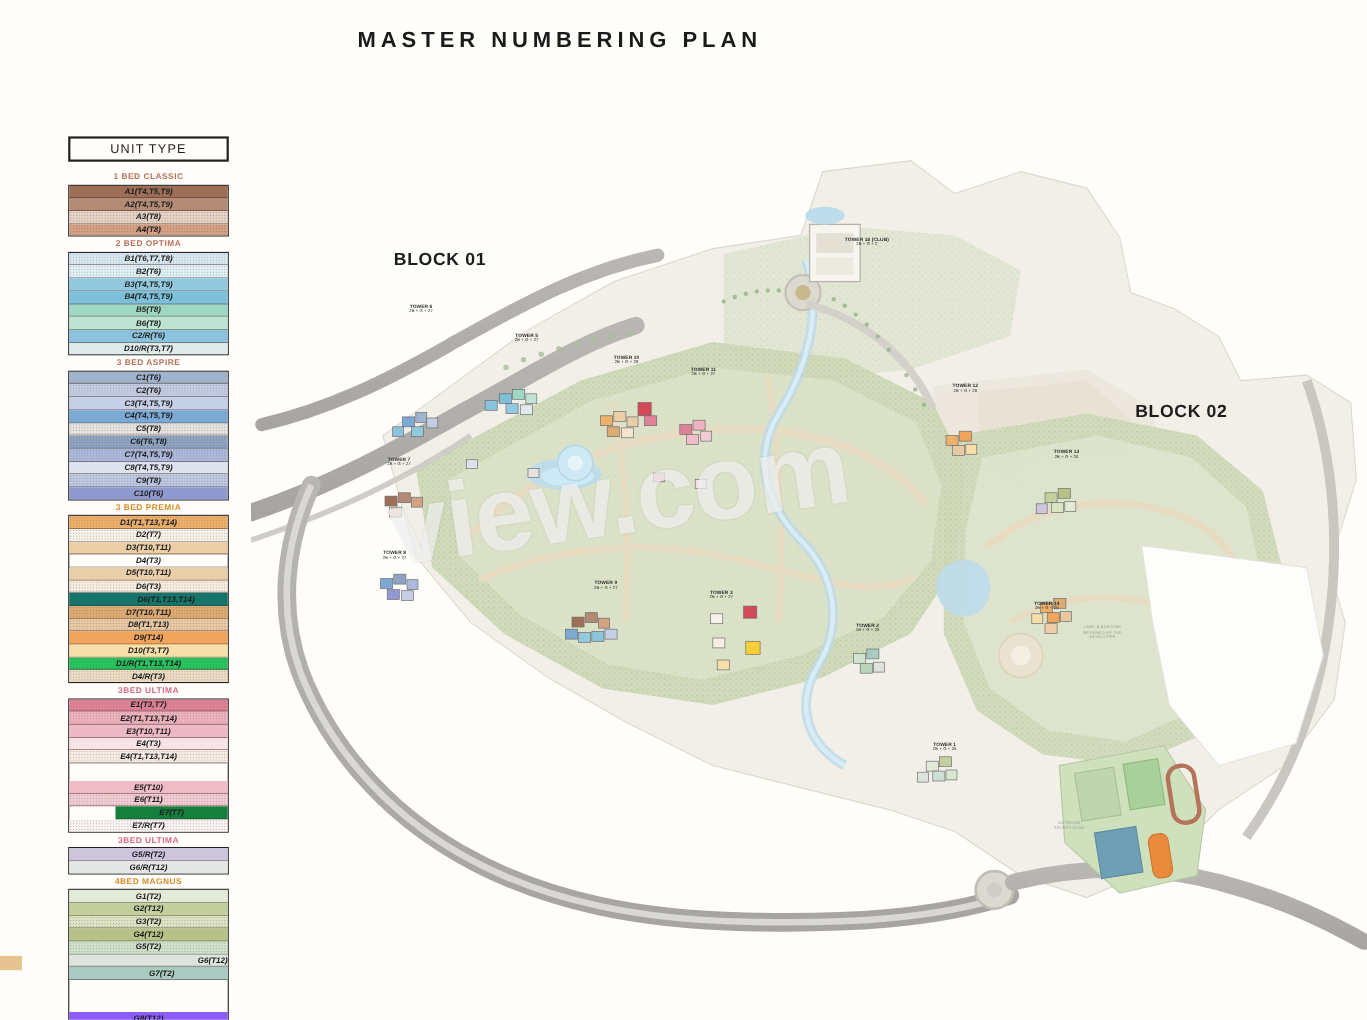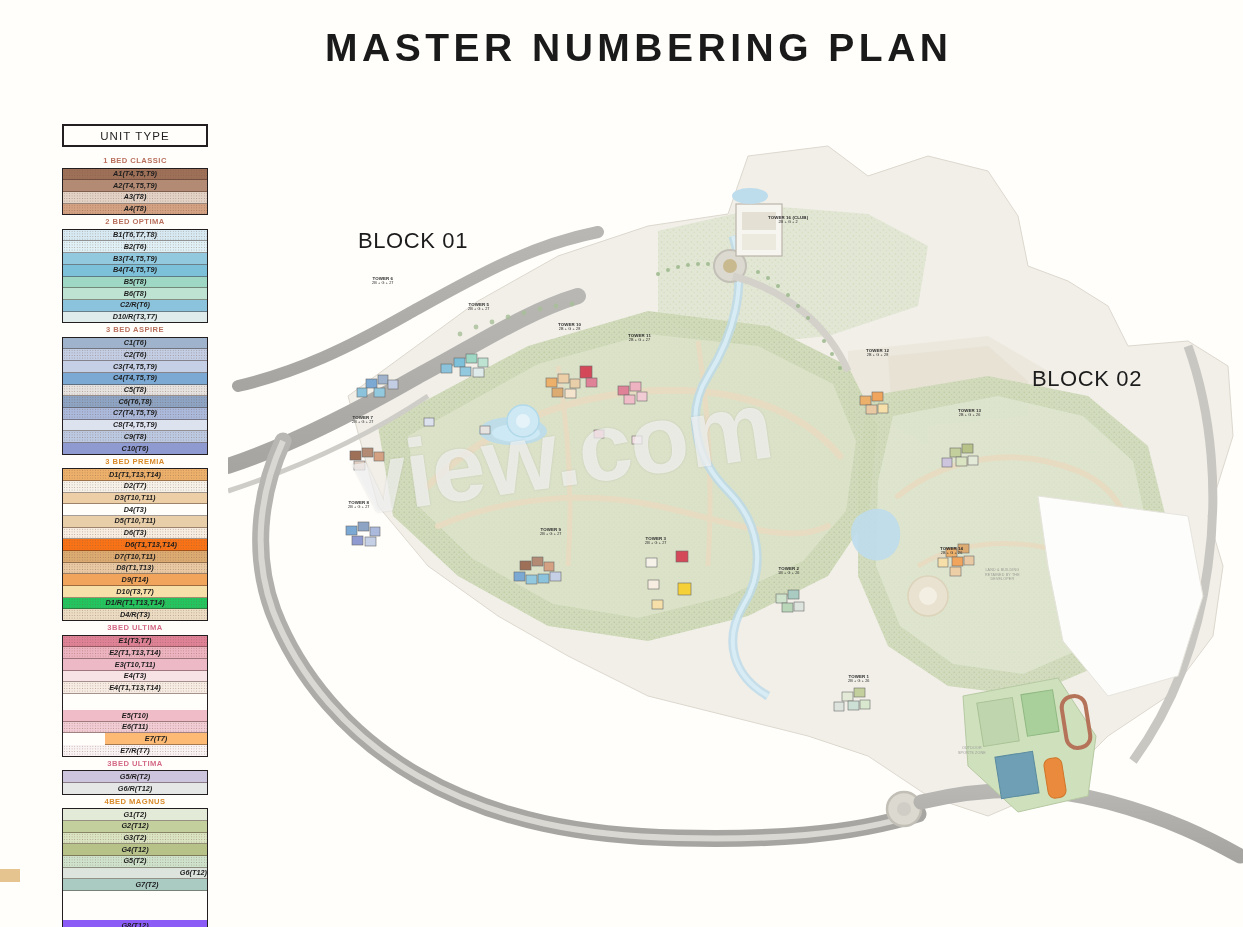--- a/index.html
+++ b/index.html
@@ -5,21 +5,21 @@
   html,body{margin:0;padding:0;}
   body{
     width:1243px;height:927px;
     background:#fffefb;
     font-family:"Liberation Sans",sans-serif;
     position:relative;overflow:hidden;
   }
   
   #page-title{
     position:absolute;left:325px;top:26px;
-    font-size:39px;font-weight:bold;letter-spacing:4.5px;
+    font-size:20px;font-weight:bold;letter-spacing:4.5px;
     color:#1a1a1a;white-space:nowrap;
   }
   
   #legend{position:absolute;left:62px;top:124px;width:146px;}
   .legend-header{
     border:2px solid #231f20;background:#fffefb;
     text-align:center;font-size:11.5px;letter-spacing:1.1px;
     color:#231f20;padding:4px 0 3px;margin-bottom:7px;
   }
   .group-title{
@@ -36,21 +36,21 @@
   }
   .row:last-child{border-bottom:none;}
   .row span{position:relative;z-index:2;}
   .row.dots::after{
     content:"";position:absolute;inset:0;z-index:1;
     background-image:radial-gradient(rgba(120,90,70,.45) .6px,transparent .7px);
     background-size:2.6px 2.6px;
   }
   
   .block-label{
-    position:absolute;font-size:22px;font-weight:normal;
+    position:absolute;font-size:16px;font-weight:bold;
     letter-spacing:.6px;color:#1c1c1c;white-space:nowrap;
   }
   
   #map-wrap{position:absolute;left:228px;top:96px;width:1015px;height:790px;overflow:hidden;}
   #map-svg{position:absolute;left:0;top:0;}
   .tower-tag{
     position:absolute;font-size:4.4px;font-weight:bold;color:#2a2a2a;
     text-align:center;line-height:1.15;white-space:nowrap;
     letter-spacing:.1px;
   }
@@ -110,38 +110,38 @@
         <div class="row" style="background: rgb(143, 154, 209);"><span>C10(T6)</span></div>
       </div>
       <div class="group-title" style="color: rgb(217, 139, 43);">3 BED PREMIA</div>
       <div class="group-box">
         <div class="row dots" style="background: rgb(237, 176, 107);"><span>D1(T1,T13,T14)</span></div>
         <div class="row dots" style="background: rgb(246, 242, 234);"><span>D2(T7)</span></div>
         <div class="row" style="background: rgb(237, 207, 167);"><span>D3(T10,T11)</span></div>
         <div class="row"><span>D4(T3)</span></div>
         <div class="row" style="background: rgb(233, 207, 169);"><span>D5(T10,T11)</span></div>
         <div class="row dots" style="background: rgb(247, 237, 224);"><span>D6(T3)</span></div>
-        <div class="row dots" style="background: #f97316; padding-left: 32px;"><span>D6(T1,T13,T14)</span></div>
+        <div class="row dots" style="background: #0f766e; padding-left: 32px;"><span>D6(T1,T13,T14)</span></div>
         <div class="row dots" style="background: rgb(220, 171, 114);"><span>D7(T10,T11)</span></div>
         <div class="row dots" style="background: rgb(233, 201, 164);"><span>D8(T1,T13)</span></div>
         <div class="row" style="background: rgb(240, 164, 92);"><span>D9(T14)</span></div>
         <div class="row" style="background: rgb(246, 223, 169);"><span>D10(T3,T7)</span></div>
         <div class="row dots" style="background: #22c55e;"><span>D1/R(T1,T13,T14)</span></div>
         <div class="row dots" style="background: rgb(236, 220, 196);"><span>D4/R(T3)</span></div>
       </div>
       <div class="group-title" style="color: rgb(212, 106, 134);">3BED ULTIMA</div>
       <div class="group-box">
         <div class="row dots" style="background: rgb(224, 130, 151);"><span>E1(T3,T7)</span></div>
         <div class="row dots" style="background: rgb(237, 179, 192);"><span>E2(T1,T13,T14)</span></div>
         <div class="row" style="background: rgb(237, 185, 198);"><span>E3(T10,T11)</span></div>
         <div class="row" style="background: rgb(247, 226, 230);"><span>E4(T3)</span></div>
         <div class="row dots" style="background: rgb(247, 236, 228);"><span>E4(T1,T13,T14)</span></div>
         <div class="row" style="background: rgb(240, 188, 200); margin-top: 16px;"><span>E5(T10)</span></div>
         <div class="row dots" style="background: rgb(242, 204, 213);"><span>E6(T11)</span></div>
-        <div class="row" style="background: #fdba74; margin-left: 42px;"><span>E7(T7)</span></div>
+        <div class="row" style="background: #15803d; margin-left: 42px;"><span>E7(T7)</span></div>
         <div class="row dots" style="background: rgb(250, 243, 244);"><span>E7/R(T7)</span></div>
       </div>
       <div class="group-title" style="color: rgb(212, 106, 134);">3BED ULTIMA</div>
       <div class="group-box">
         <div class="row" style="background: rgb(205, 196, 221);"><span>G5/R(T2)</span></div>
         <div class="row" style="background: rgb(228, 231, 230);"><span>G6/R(T12)</span></div>
       </div>
       <div class="group-title" style="color: rgb(217, 139, 43);">4BED MAGNUS</div>
       <div class="group-box">
         <div class="row" style="background: rgb(228, 234, 216);"><span>G1(T2)</span></div>

